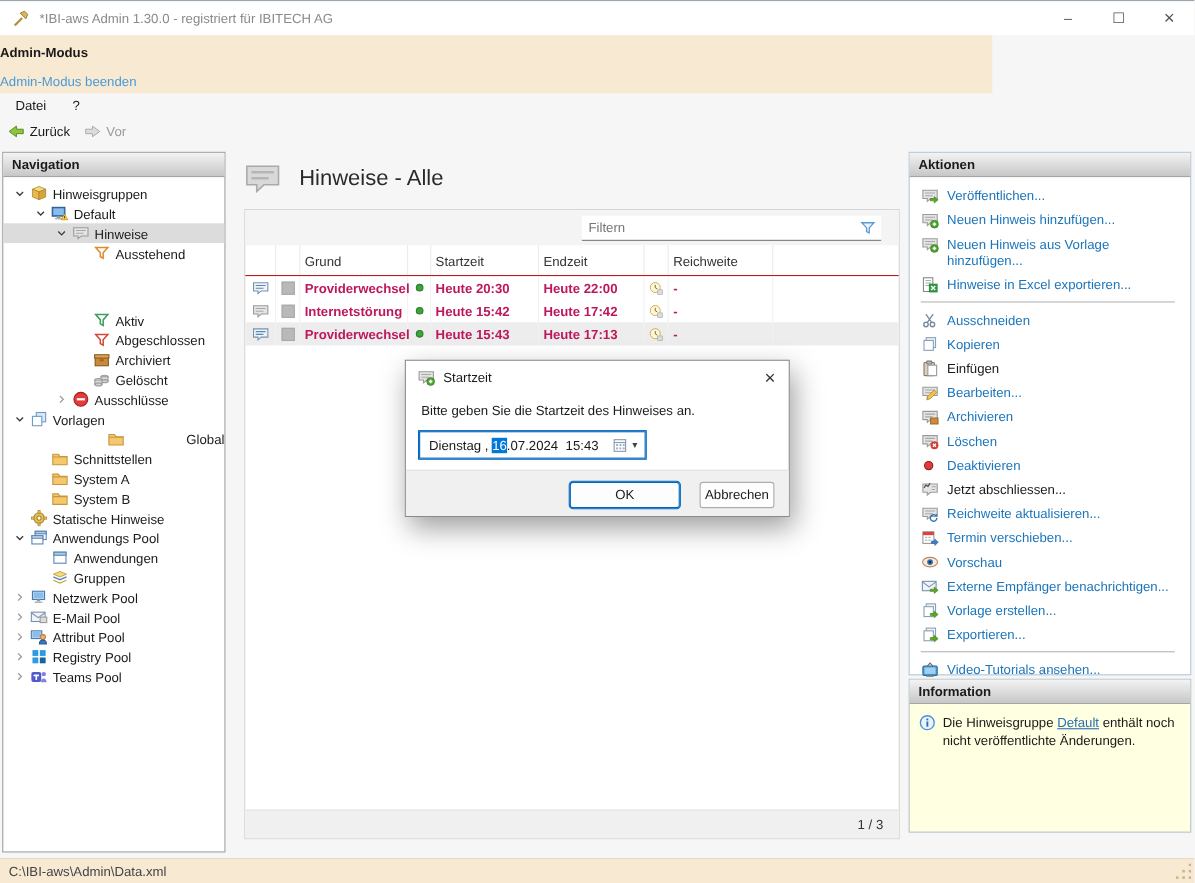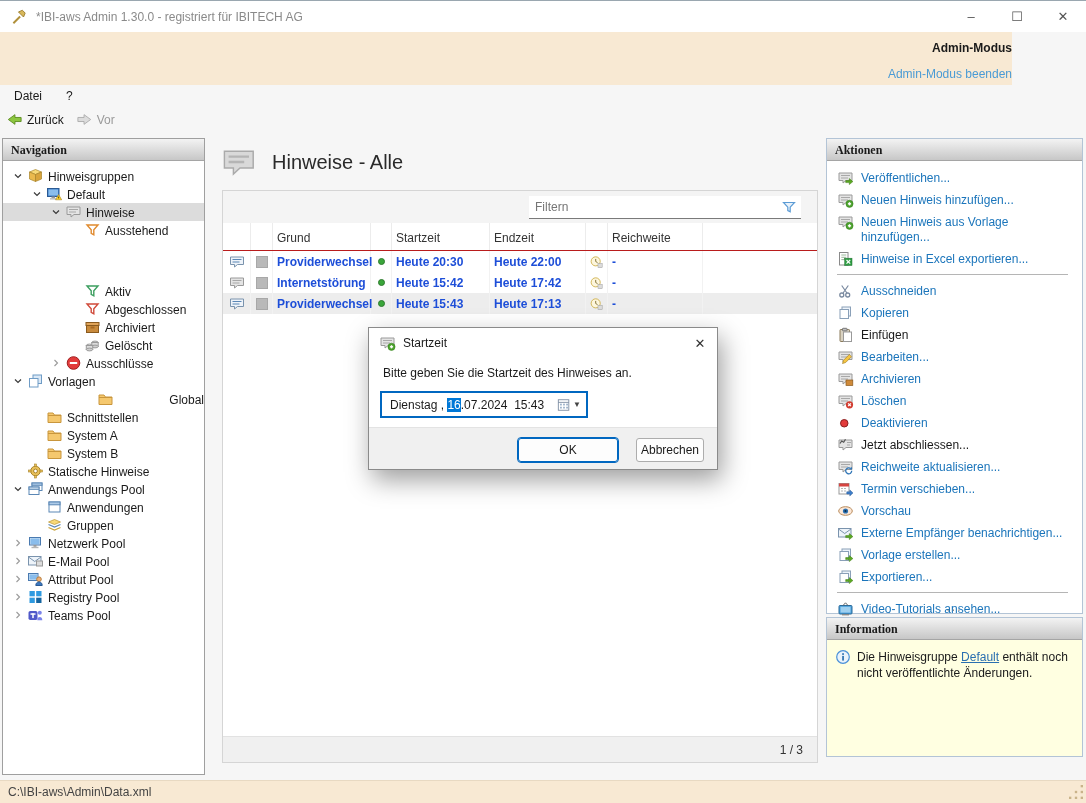--- a/index.html
+++ b/index.html
@@ -5,34 +5,34 @@
   * { margin:0; padding:0; box-sizing:border-box; }
   html,body { width:1086px; height:803px; overflow:hidden; }
   body { font-family:"Liberation Sans", sans-serif; font-size:12px; color:#1a1a1a; background:#f6f6f6; position:relative; }
 
   
   .titlebar { position:absolute; left:0; top:0; width:1086px; height:32px; background:#fff; display:flex; align-items:center; border-top:1px solid #9aa7b0;}
   .titlebar .appicon { width:18px; height:18px; margin:0 8px 0 10px; }
   .titlebar .title { color:#8a8a8a; font-size:12px; }
   .win-controls { margin-left:auto; display:flex; height:100%; }
   .win-btn { width:46px; height:100%; display:flex; align-items:center; justify-content:center; color:#555; font-size:13px; }
-  .banner { position:absolute; left:0; top:32px; width:1012px; height:53px; background:var(--banner-bg); text-align:right; }
+  .banner { position:absolute; left:0; top:32px; width:902px; height:53px; background:var(--banner-bg); text-align:left; }
   .banner .bt { font-weight:bold; margin-top:9px; }
   .banner .bl { color:var(--light-link); margin-top:6px; cursor:pointer; display:inline-block; }
   .banner .bl-wrap { margin-top:6px; }
   .menubar { position:absolute; left:0; top:85px; width:1086px; height:22px; background:#f6f6f6; display:flex; align-items:center; }
   .menu-item { padding:0 12px; height:100%; display:flex; align-items:center; }
   .menu-item:first-child { padding-left:14px; }
   .toolbar { position:absolute; left:0; top:107px; width:906px; height:25px; background:#f6f6f6; display:flex; align-items:center; }
   .tool-btn { display:flex; align-items:center; gap:4px; padding:0 6px; height:22px; }
   .tool-btn .ticon { width:17px; height:15px; display:inline-block; }
   .tool-btn.disabled { color:#9a9a9a; }
 
   
-  .panel-header { height:22px; background:linear-gradient(#f3f3f3,#c7c7c7); border-bottom:1px solid #a5a5a5; font-weight:bold; padding:4px 0 0 8px;font-family:Liberation Serif, serif; }
+  .panel-header { height:22px; background:linear-gradient(#f3f3f3,#c7c7c7); border-bottom:1px solid #a5a5a5; font-weight:bold; padding:4px 0 0 8px; }
   .nav-panel { position:absolute; left:2px; top:138px; width:203px; height:637px; background:#fff; border:1px solid #9f9f9f; }
   .nav-tree { padding-top:6px; }
   .nav-item { height:18px; display:flex; align-items:center; cursor:default; white-space:nowrap; }
   .nav-item.selected { background:#dcdcdc; }
   .expander { width:18px; height:14px; flex:0 0 18px; display:inline-flex; align-items:center; justify-content:center; }
   .expander svg { width:12px; height:12px; }
   .nicon { width:17px; height:16px; flex:0 0 17px; margin-right:4px; display:inline-flex; }
   .nlabel { padding-top:1px; }
 
   
@@ -42,21 +42,21 @@
   .main-container { position:absolute; left:222px; top:190px; width:596px; height:573px; background:#fff; border:1px solid #d5d5d5; }
   .filter-row { height:32px; background:#f4f4f4; display:flex; align-items:center; justify-content:flex-end; padding-right:16px; }
   .filter-box { width:272px; height:23px; background:#fff; border-bottom:1px solid #7a7a7a; display:flex; align-items:center; }
   .filter-box input { flex:1; border:none; outline:none; font:inherit; color:#0369a1; padding:0 6px; background:transparent; }
   .filter-box input::placeholder { color:#767676; }
   .filter-box .ficon { width:16px; height:16px; margin-right:4px; }
   .grid { display:grid; grid-template-columns:28px 22px 98px 21px 98px 96px 22px 95px 1fr; }
   .thead { height:28px; border-bottom:1px solid #b91c1c; }
   .thead > div { display:flex; align-items:flex-end; padding:0 4px 5px 4px; border-right:1px solid #ececec; color:#333; }
   .trow { height:21px; }
-  .trow > div { display:flex; align-items:center; padding:0 4px; border-right:1px solid #f2f2f2; font-weight:bold; color:#1d4ed8; }
+  .trow > div { display:flex; align-items:center; padding:0 4px; border-right:1px solid #f2f2f2; font-weight:bold; color:#be185d; }
   .trow.selected { background:#ededed; }
   .cell-c { justify-content:center; }
   .bicon { width:18px; height:16px; }
   .sq { width:12px; height:12px; background:#b9b9b9; border:1px solid #a8a8a8; }
   .dot { width:7px; height:7px; border-radius:50%; background:var(--status-green); border:1px solid #2f7a2f; }
   .clk { width:16px; height:16px; }
   .main-footer { position:absolute; left:0; bottom:0; width:100%; height:26px; background:#f0f0f0; border-top:1px solid #e2e2e2; display:flex; align-items:center; justify-content:flex-end; padding-right:14px; color:#333; }
 
   
   .actions-panel { position:absolute; left:826px; top:138px; width:257px; height:476px; background:#fff; border:1px solid #b3c4d6; }

